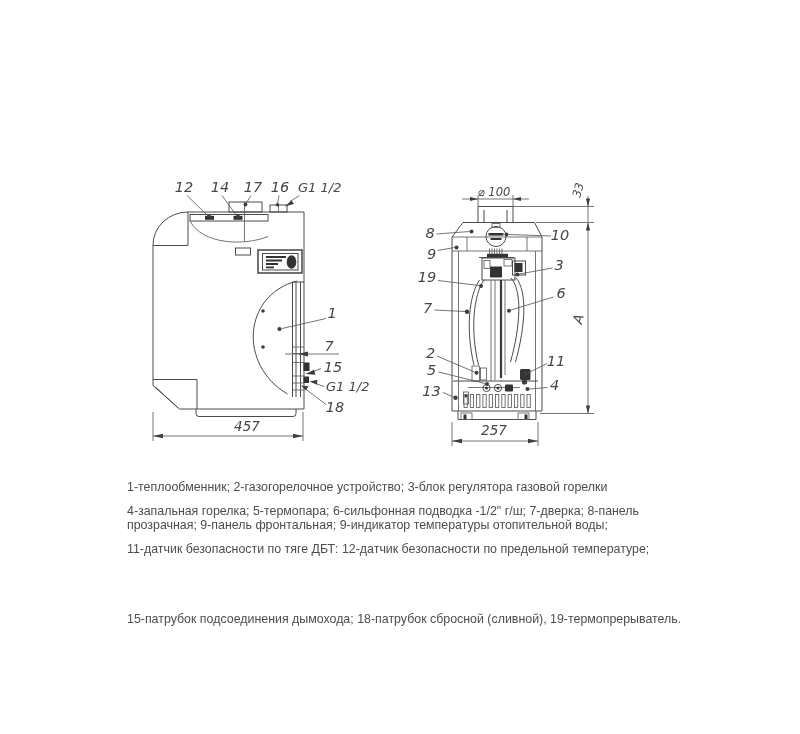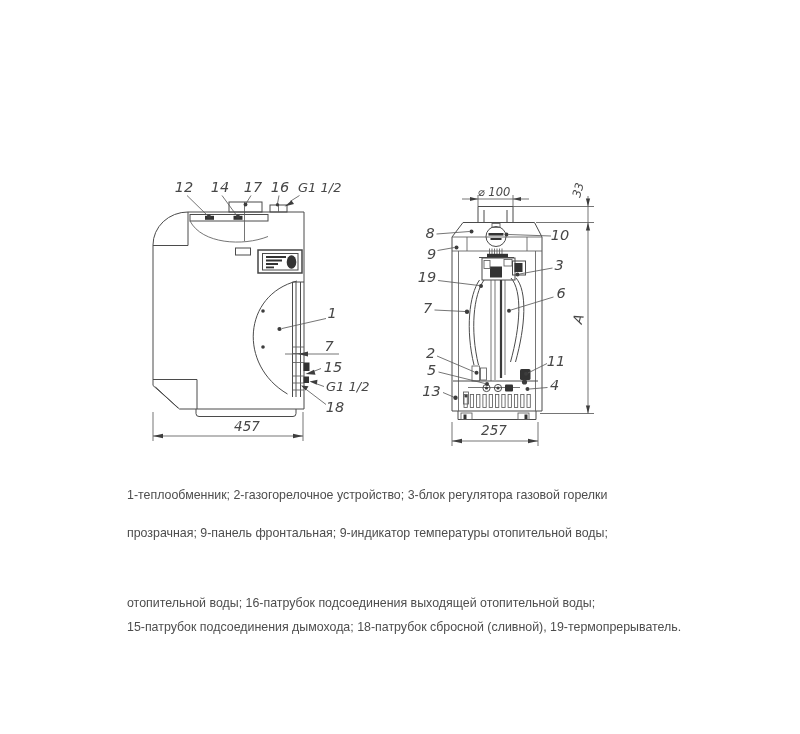--- a/index.html
+++ b/index.html
@@ -11,21 +11,21 @@
   .ln2{stroke:#454545;fill:none;stroke-width:1.5;}
   .thin{stroke:#5c5c5c;fill:none;stroke-width:0.85;}
   .fill{fill:#333;stroke:none;}
   .dot{fill:#3d3d3d;stroke:none;}
   .arrow{fill:#3d3d3d;stroke:none;}
   text{fill:#474747;stroke:none;font-style:italic;font-family:"DejaVu Sans",sans-serif;}
   .callout{font-size:14.5px;}
   .callout-sm{font-size:13px;}
   .dimtext{font-size:13.5px;}
   .dimtext-sm{font-size:11.5px;}
-  .legend{position:absolute;left:0;top:8px;width:800px;height:564px;}
+  .legend{position:absolute;left:0;top:0;width:800px;height:564px;}
   .legend-line{position:absolute;left:127px;font-size:12.4px;line-height:14px;
                color:#4d4d4d;white-space:nowrap;}
 </style>
 </head>
 <body>
 
 <div class="stage">
 
 <svg width="800" height="470" viewBox="0 0 800 470">
 
@@ -259,18 +259,19 @@
 
       <path class="thin" d="M547.5,387.5 L529.5,389"></path>
           <circle class="dot" cx="527.5" cy="389" r="2"></circle>
       <text class="callout" x="554.5" y="390" text-anchor="middle">4</text>
     </g>
   </g>
 </svg>
 
 <div class="legend">
   <div class="legend-line" style="top:480px">1-теплообменник; 2-газогорелочное устройство; 3-блок регулятора газовой горелки</div>
+  <div class="legend-line" style="top:504px">4-запальная горелка; 5-термопара; 6-сильфонная подводка -1/2" г/ш; 7-дверка; 8-панель</div>
   <div class="legend-line" style="top:517.5px">прозрачная; 9-панель фронтальная; 9-индикатор температуры отопительной воды;</div>
-  <div class="legend-line" style="top:587.5px">отопительной воды; 16-патрубок подсоединения выходящей отопительной воды;</div>
+  <div class="legend-line" style="top:542px">11-датчик безопасности по тяге ДБТ: 12-датчик безопасности по предельной температуре;</div>
   <div class="legend-line" style="top:612px">15-патрубок подсоединения дымохода; 18-патрубок сбросной (сливной), 19-термопрерыватель.</div>
 </div>
 
 </div>
 
 </body></html>

